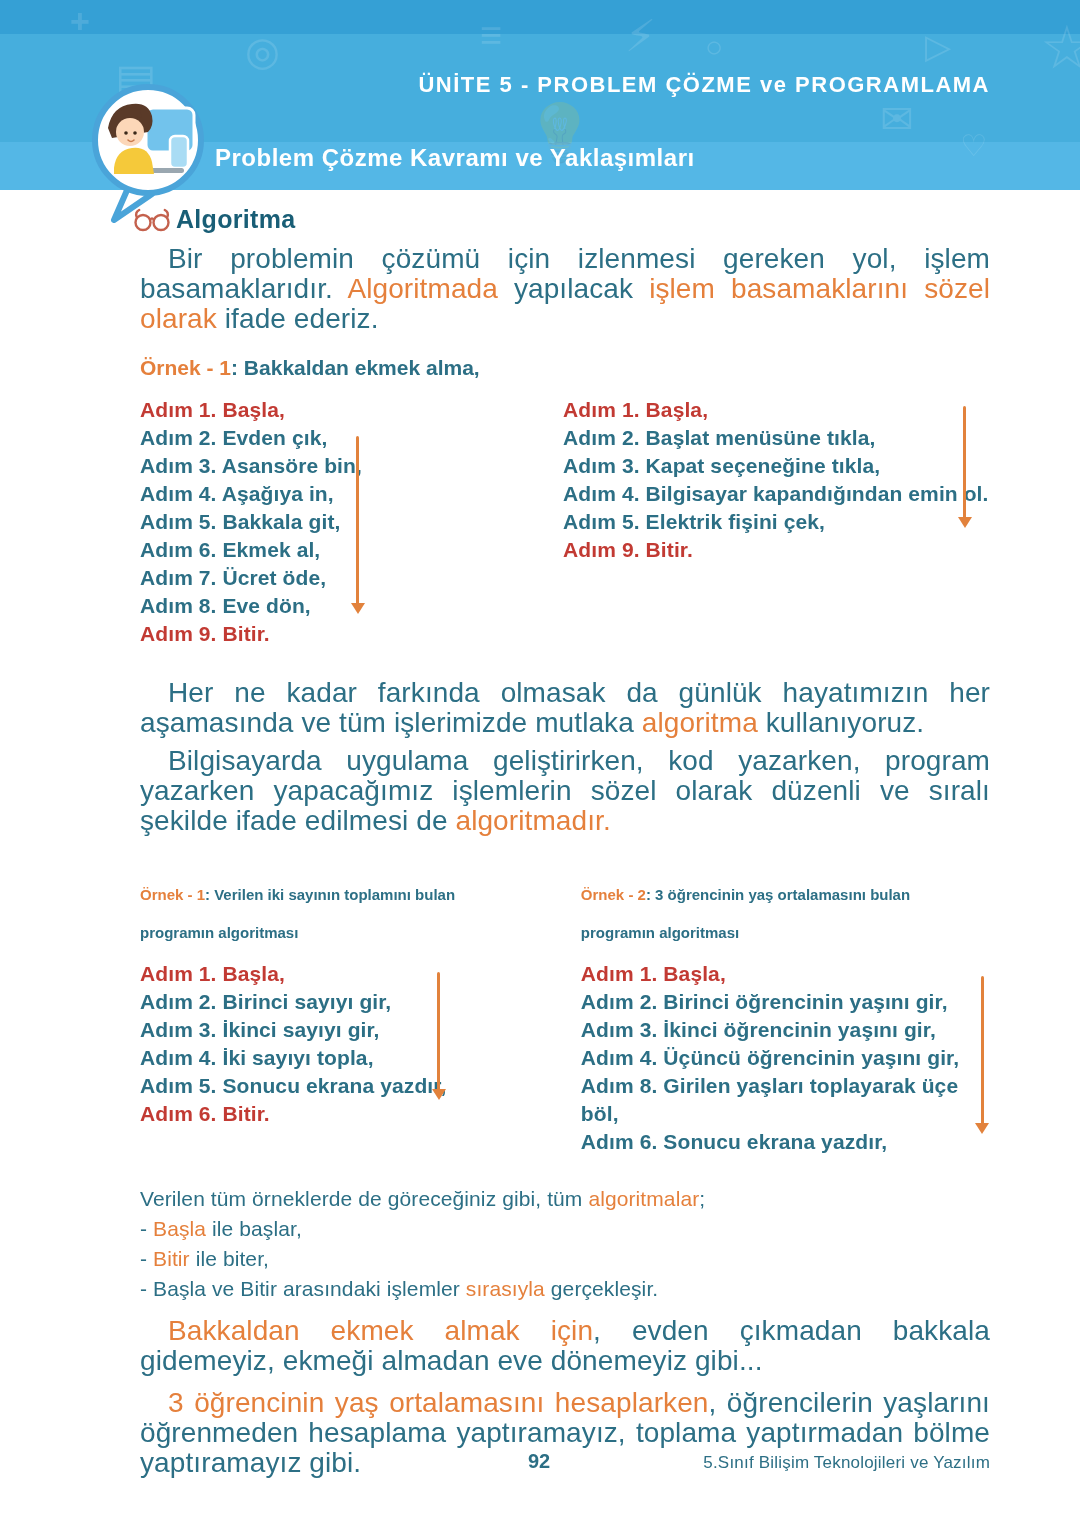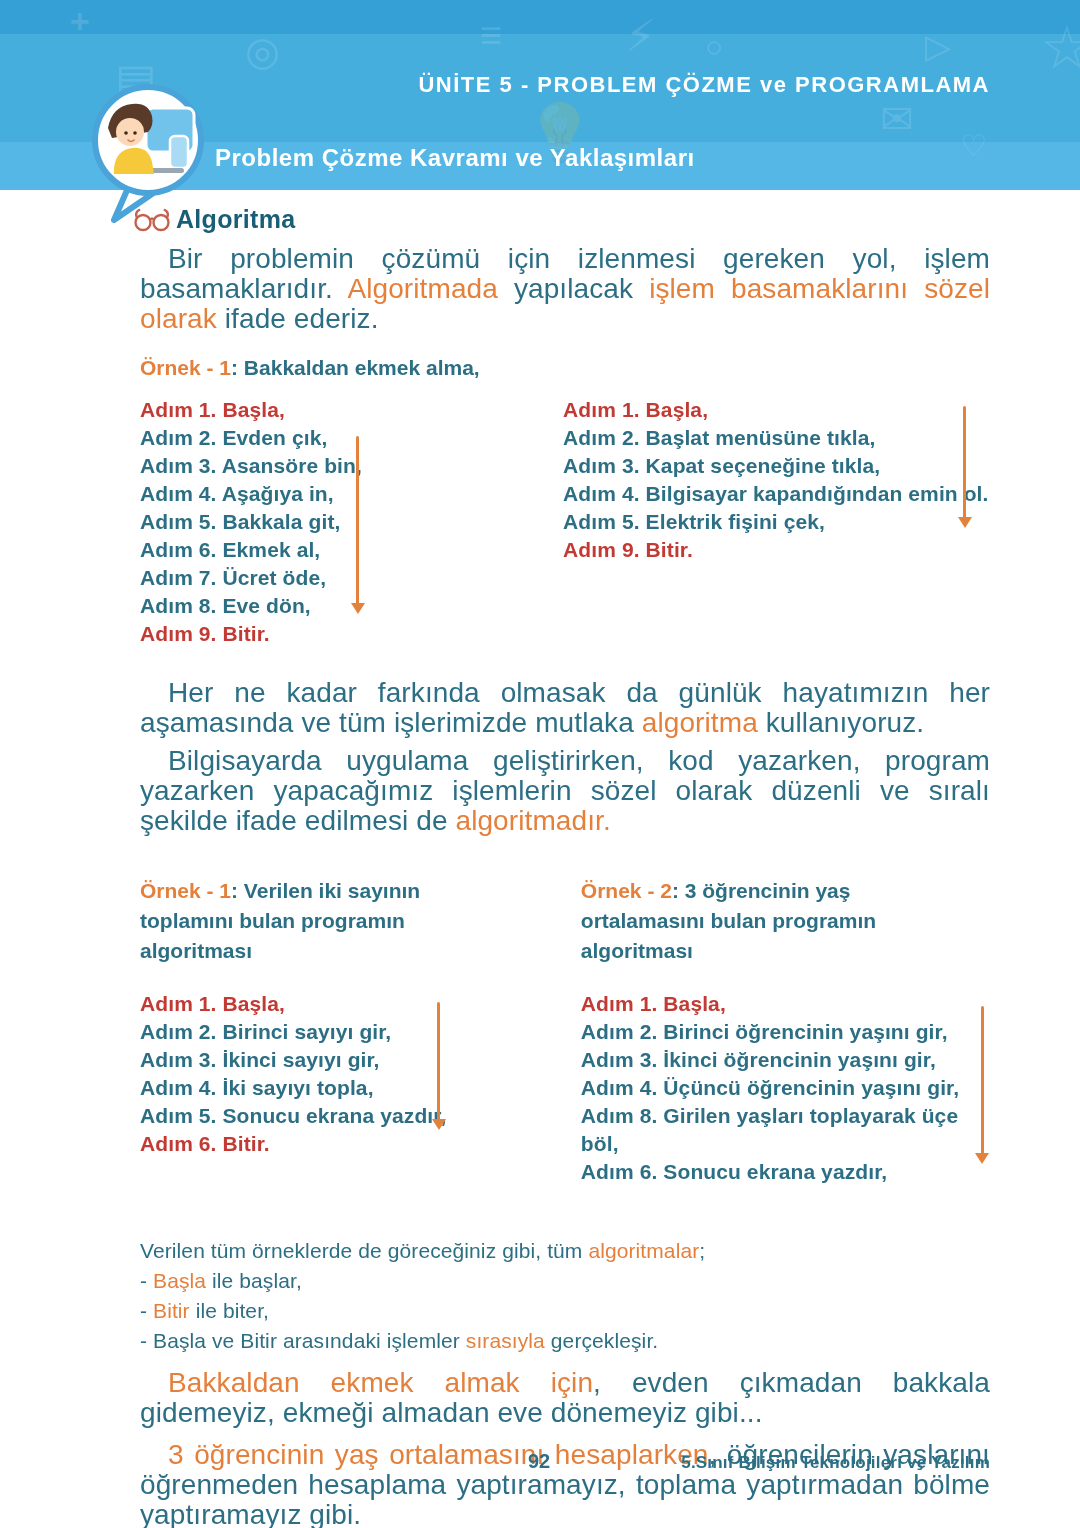--- a/index.html
+++ b/index.html
@@ -46,29 +46,29 @@
   .steps { position:relative; }
   .step { color:#2c6f85; font-size:21px; line-height:28px; font-weight:600; letter-spacing:0.1px; }
   .step.red { color:#c23a33; font-weight:800; }
 
   .arrow { position:absolute; width:3px; background:#e2823c; border-radius:2px; }
   .arrow::after {
     content:""; position:absolute; bottom:-10px; left:50%; transform:translateX(-50%);
     border:7px solid transparent; border-top:11px solid #e2823c; border-bottom:0;
   }
 
-  .ex2-heading { font-size:21px; line-height:30px; font-weight:700; color:#2c6f85; margin-bottom:24px; }
+  .ex2-heading { font-size:15px; line-height:38px; font-weight:700; color:#2c6f85; margin-bottom:8px; }
   .ex2-heading .lab { color:#e5803c; }
 
   .outro-line { color:#2c6f85; font-size:21px; line-height:30px; font-weight:500; letter-spacing:0.1px; }
 
   
   .footer { position:absolute; top:1450px; left:0; width:1080px; height:30px; }
   .page-number { position:absolute; left:528px; top:0; color:#2c6f85; font-size:20px; font-weight:600; }
-  .book-title { position:absolute; right:90px; top:3px; color:#2c6f85; font-size:17px; font-weight:700; letter-spacing:0.2px; }
+  .book-title { position:absolute; right:90px; top:3px; color:#2c6f85; font-size:17px; font-weight:400; letter-spacing:0.2px; }
 </style>
 </head>
 <body>
 
 <div class="page">
 
   <div class="header">
     <span class="doodle" style="top:2px;left:70px;font-size:34px;">+</span>
     <span class="doodle" style="top:28px;left:245px;font-size:40px;">◎</span>
     <span class="doodle" style="top:14px;left:480px;font-size:38px;">≡</span>
@@ -172,21 +172,21 @@
           <div class="step">Adım 2. Birinci öğrencinin yaşını gir,</div>
           <div class="step">Adım 3. İkinci öğrencinin yaşını gir,</div>
           <div class="step">Adım 4. Üçüncü öğrencinin yaşını gir,</div>
           <div class="step">Adım 8. Girilen yaşları toplayarak üçe böl,</div>
           <div class="step">Adım 6. Sonucu ekrana yazdır,</div>
           <div class="arrow" style="left:400px;top:16px;height:148px;"></div>
         </div>
       </div>
     </div>
 
-    <div style="margin-top:50px;">
+    <div style="margin-top:28px;">
       <div class="outro-line"><span>Verilen tüm örneklerde de göreceğiniz gibi, tüm </span><span class="hl">algoritmalar</span><span>;</span></div>
       <div class="outro-line"><span>- </span><span class="hl">Başla</span><span> ile başlar,</span></div>
       <div class="outro-line"><span>- </span><span class="hl">Bitir</span><span> ile biter,</span></div>
       <div class="outro-line"><span>- Başla ve Bitir arasındaki işlemler </span><span class="hl">sırasıyla</span><span> gerçekleşir.</span></div>
       <p class="para" style="margin-top:12px;"><span class="hl">Bakkaldan ekmek almak için</span><span>, evden çıkmadan bakkala gidemeyiz, ekmeği almadan eve dönemeyiz gibi...</span></p>
       <p class="para" style="margin-top:12px;"><span class="hl">3 öğrencinin yaş ortalamasını hesaplarken</span><span>, öğrencilerin yaşlarını öğrenmeden hesaplama yaptıramayız, toplama yaptırmadan bölme yaptıramayız gibi.</span></p>
     </div>
   </div>
 
   <div class="footer">

